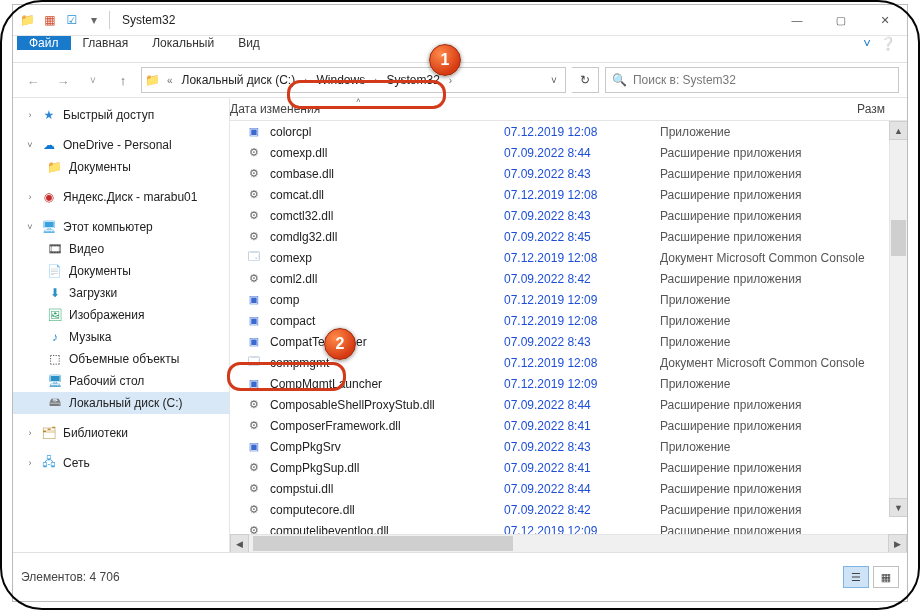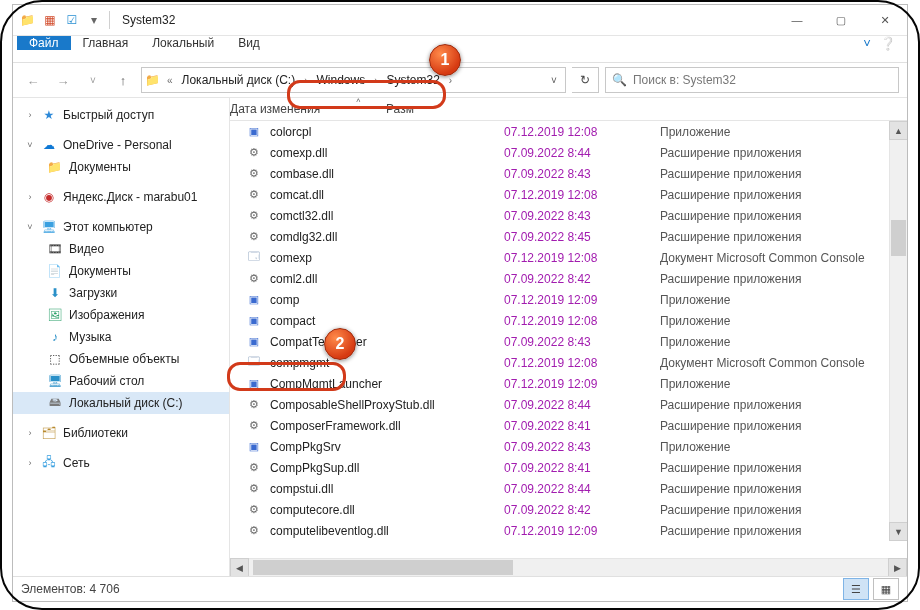--- a/index.html
+++ b/index.html
@@ -46,38 +46,38 @@
 .side-item.sel{background:#d9e8f7}
 .expander{width:10px;text-align:center;color:#6a6a6a;font-size:9px}
 .si-icon{width:16px;height:16px;display:inline-flex;align-items:center;justify-content:center;font-size:12px}
 .si-label{font-size:12px;color:#222;white-space:nowrap}
 
 .main{flex:1;display:flex;flex-direction:column;min-width:0}
 .cols{height:22px;display:flex;align-items:center;border-bottom:1px solid #e5e5e5;color:#444;font-size:12px;position:relative}
 .col-name{width:258px;padding-left:16px}
 .col-date{width:156px}
 .col-type{width:180px}
-.col-size{flex:1;text-align:left;padding-right:22px}
+.col-size{flex:1;text-align:right;padding-right:22px}
 .sort-ind{position:absolute;left:126px;top:-2px;font-size:8px;color:#666}
 
 .filelist{flex:1;overflow:hidden;position:relative}
 .row{height:21px;display:flex;align-items:center;font-size:12px}
 .c-name{width:258px;padding-left:16px;display:flex;align-items:center;gap:8px;white-space:nowrap;overflow:hidden}
-.c-date{width:156px;color:#a21caf}
+.c-date{width:156px;color:#1d4ed8}
 .c-type{width:210px;color:#555;white-space:nowrap;overflow:hidden}
 .fico{width:16px;height:16px;display:inline-flex;align-items:center;justify-content:center;font-size:11px;flex:none}
 
 .hscroll{height:17px;border-top:1px solid #e5e5e5;background:#f0f0f0;display:flex;align-items:center}
 .hscroll .arrow{width:17px;height:100%;background:#e3e3e3;border:1px solid #cfcfcf;display:flex;align-items:center;justify-content:center;font-size:9px;color:#555}
 .hscroll .thumb{height:15px;background:#cfcfcf;width:260px;margin-left:4px}
 .vscroll{position:absolute;right:0;top:0;bottom:17px;width:17px;background:#f0f0f0;border-left:1px solid #e5e5e5;display:flex;flex-direction:column;align-items:center}
 .vscroll .arrow{width:100%;height:17px;background:#e3e3e3;border:1px solid #cfcfcf;display:flex;align-items:center;justify-content:center;font-size:9px;color:#555}
 .vscroll .thumb{width:15px;background:#cfcfcf;height:36px;margin-top:80px}
 
-.status{height:24px;border-top:1px solid #e0e0e0;display:flex;align-items:center;padding:0 8px;font-size:12px;color:#444}
+.status{height:24px;border-top:1px solid #e0e0e0;display:flex;align-items:center;padding:12px 8px;font-size:12px;color:#444}
 .status .viewbtn{width:24px;height:20px;border:1px solid #c0c0c0;margin-left:4px;display:flex;align-items:center;justify-content:center;font-size:11px}
 .status .viewbtn.active{background:#cfe3f6;border-color:#7fb4e6}
 .status .spacer{flex:1}
 
 
 .callout{position:absolute;border:3px solid #d23a1a;border-radius:13px;z-index:50;pointer-events:none}
 .badge{position:absolute;width:30px;height:30px;border-radius:50%;background:radial-gradient(circle at 35% 30%,#ff8a4a,#d63a12 70%);color:#fff;font-weight:bold;font-size:16px;display:flex;align-items:center;justify-content:center;box-shadow:0 1px 4px rgba(0,0,0,.45);border:1px solid #9b280b;z-index:60;pointer-events:none}
 
 
 .ic-folder{color:#e6b23a}

